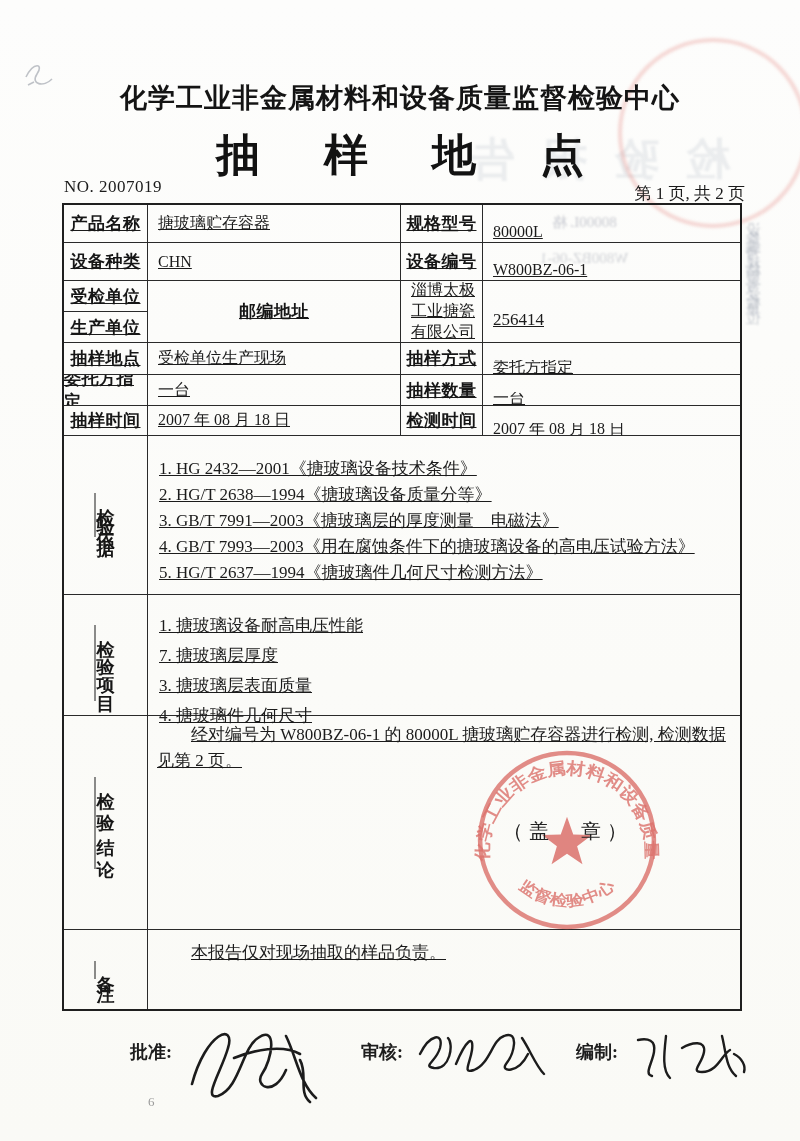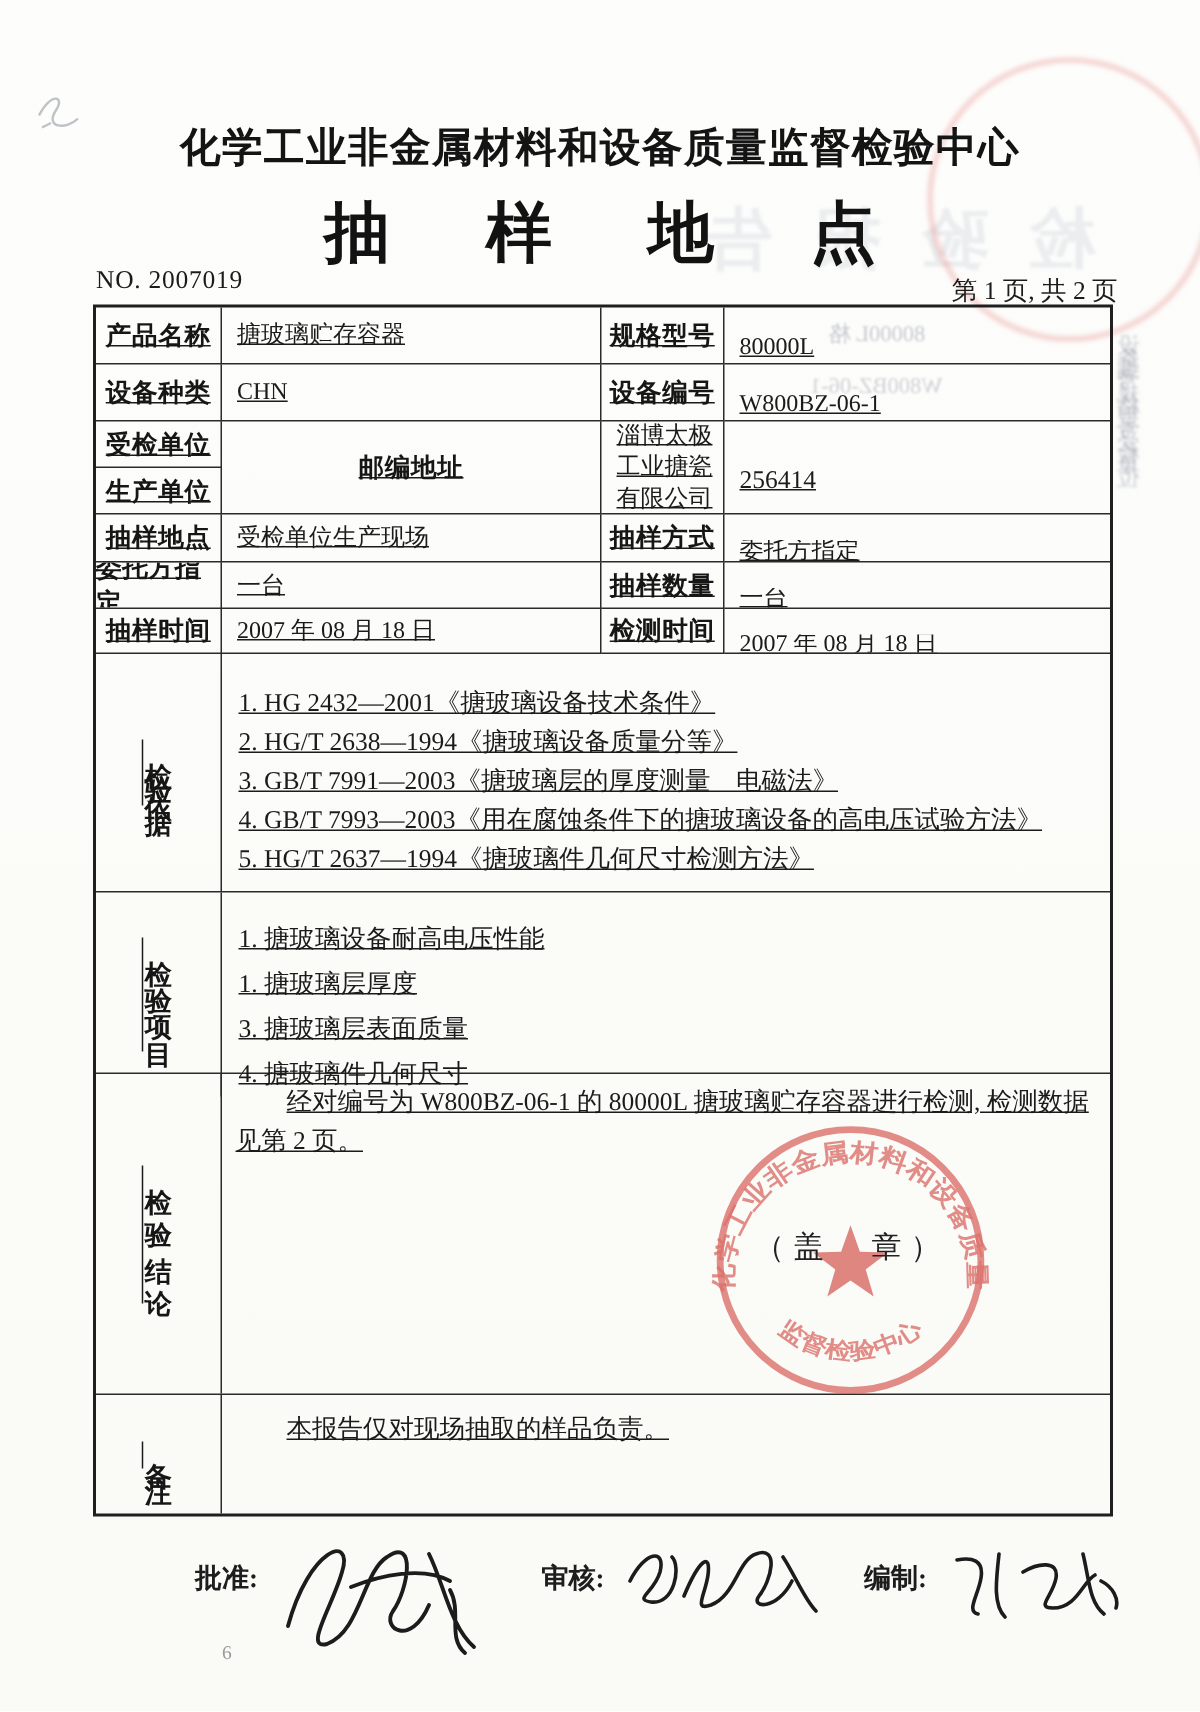--- a/index.html
+++ b/index.html
@@ -200,21 +200,21 @@
         <div>5. HG/T 2637—1994《搪玻璃件几何尺寸检测方法》</div>
       </div>
     </div>
 
     <div class="section sec-project">
       <div class="sec-label">
         <span>检验项目</span>
       </div>
       <div class="sec-body project-list">
         <div>1.  搪玻璃设备耐高电压性能</div>
-        <div>1.  搪玻璃层厚度</div>
+        <div>7.  搪玻璃层厚度</div>
         <div>3.  搪玻璃层表面质量</div>
         <div>4.  搪玻璃件几何尺寸</div>
       </div>
     </div>
 
     <div class="section sec-conclusion">
       <div class="sec-label">
         <span>检验结论</span>
       </div>
       <div class="sec-body">

